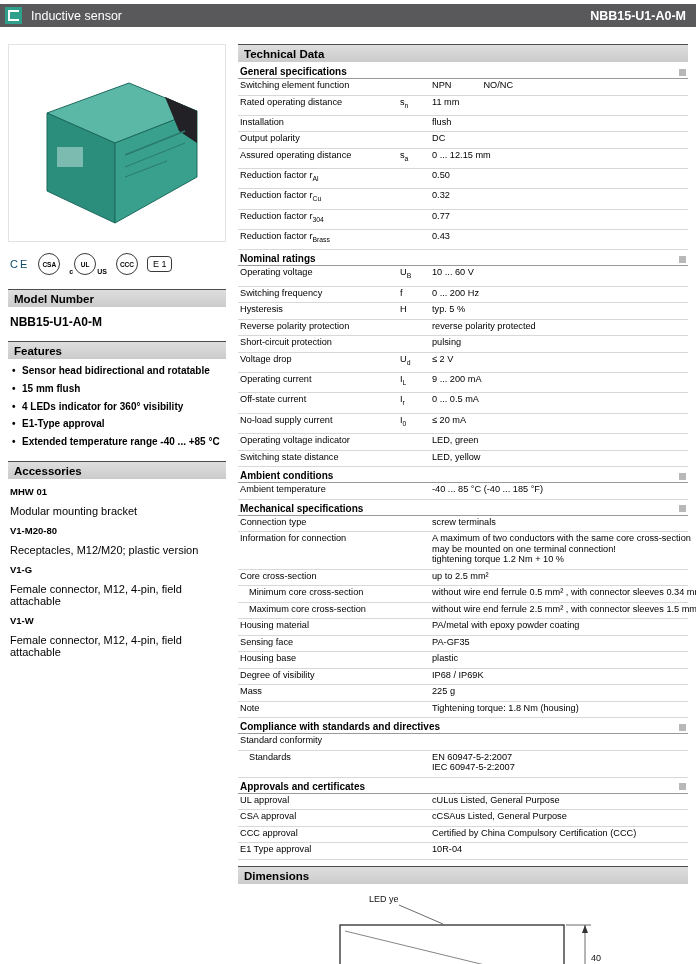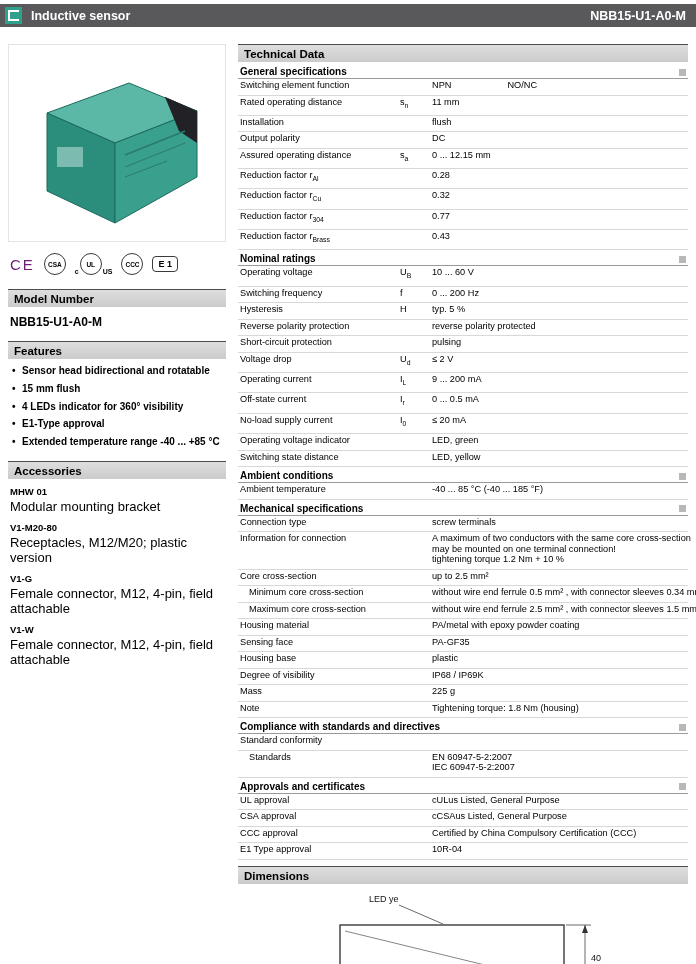--- a/index.html
+++ b/index.html
@@ -5,63 +5,63 @@
   *{margin:0;padding:0;box-sizing:border-box}
   html,body{background:#fff}
   body{font-family:"Liberation Sans",sans-serif;color:#000}
   .page{position:relative;width:696px;height:964px;background:#fff;overflow:hidden}
 
   
   .topbar{position:absolute;top:4px;left:0;width:696px;height:23px;background:#59595b;color:#fff;
           display:flex;align-items:center;padding:0 10px 0 5px}
   .logo{width:17px;height:17px;background:#2ea08c;position:relative;margin-right:9px;flex:none}
   .logo::after{content:"";position:absolute;inset:3px;border:2px solid #fff;border-right:none}
-  .topbar .title{font-weight:bold;font-size:12.5px}
+  .topbar .title{font-weight:normal;font-size:12.5px}
   .topbar .model{margin-left:auto;font-weight:bold;font-size:12.5px}
 
   .cols{position:absolute;top:44px;left:8px;width:680px;display:flex;gap:12px}
   .leftcol{width:218px;flex:none}
   .rightcol{flex:1;min-width:0}
 
   
   .bar{background:linear-gradient(#dedede,#cbcbcb);border-top:1px solid #4c4c4c;
        font-weight:bold;font-size:11.5px;padding:3px 6px 2px}
   .leftcol .bar{margin-top:12px}
   .rightcol .bar{margin-top:0}
 
   
   .imgbox{height:198px;border:1px solid #e3e3e3;display:flex;align-items:center;justify-content:center;background:#fff}
   .certs{display:flex;align-items:center;gap:9px;margin:9px 2px 2px;height:26px}
-  .ce{font-size:15px;letter-spacing:2px;color:#701a75}
+  .ce{font-size:11px;letter-spacing:2px;color:#0c4a6e}
   .circ{width:22px;height:22px;border:1.5px solid #3a3a3a;border-radius:50%;
         display:flex;align-items:center;justify-content:center;font-size:6.5px;font-weight:bold;flex:none}
   .culwrap{display:flex;align-items:flex-end;gap:1px}
   .cul-c,.cul-us{font-size:7px;font-weight:bold}
-  .e1box{border:1.5px solid #3a3a3a;border-radius:4px;padding:2px 5px;font-size:9px;font-weight:bold}
+  .e1box{border:1.5px solid #3a3a3a;border-radius:4px;padding:2px 5px;font-size:9px;font-weight:normal}
   .modelno{font-weight:bold;font-size:12px;margin:8px 2px 0}
   ul.features{list-style:none;margin:6px 2px 0}
   ul.features li{position:relative;padding-left:12px;font-weight:bold;font-size:10px;line-height:1.28;margin:5px 0}
   ul.features li::before{content:"•";position:absolute;left:2px}
   .acclist{margin:7px 2px 0}
   .acc{margin-bottom:8px}
   .acc-name{font-weight:bold;font-size:9.5px}
-  .acc-desc{font-size:13px;margin-top:2px}
+  .acc-desc{font-size:11px;margin-top:8px}
 
   
   #tech{margin-top:3px}
   .tsection{display:flex;align-items:center;font-weight:bold;font-size:10px;
             padding:2px 2px 1px;border-bottom:1px solid #9a9a9a;margin-top:2px;line-height:10px}
   .sq{width:7px;height:7px;background:#b8b8b8;margin-left:auto;flex:none}
   .trow{display:grid;grid-template-columns:160px 32px 1fr;font-size:9.2px;line-height:10.5px;
         padding:0 0 4px 2px;border-bottom:1px solid #d8d8d8;align-items:start}
   .trow.indent .tl{padding-left:9px}
   .tl,.ts,.tv{padding-top:1px;padding-bottom:0}
   .tl sub,.ts sub{font-size:6.8px}
   .tv div{white-space:nowrap}
-  .tx{margin-left:56px}
+  .tx{margin-left:32px}
 
   
   .drawings{margin-top:5px;display:flex;flex-direction:column;align-items:center}
   svg text{font-family:"Liberation Sans",sans-serif;font-size:9px;fill:#111}
   .oline{stroke:#2b2b2b;stroke-width:1.3;fill:none}
   .dline{stroke:#444;stroke-width:.8;fill:none}
   .thin{stroke:#666;stroke-width:.8;fill:none}
 </style>
 </head>
 <body>
@@ -183,21 +183,21 @@
             <div class="tl">Assured operating distance</div>
             <div class="ts">s<sub>a</sub></div>
             <div class="tv">
               <div>0 ... 12.15 mm</div>
             </div>
           </div>
           <div class="trow">
             <div class="tl">Reduction factor r<sub>Al</sub></div>
             <div class="ts"></div>
             <div class="tv">
-              <div>0.28</div>
+              <div>0.50</div>
             </div>
           </div>
           <div class="trow">
             <div class="tl">Reduction factor r<sub>Cu</sub></div>
             <div class="ts"></div>
             <div class="tv">
               <div>0.32</div>
             </div>
           </div>
           <div class="trow">

